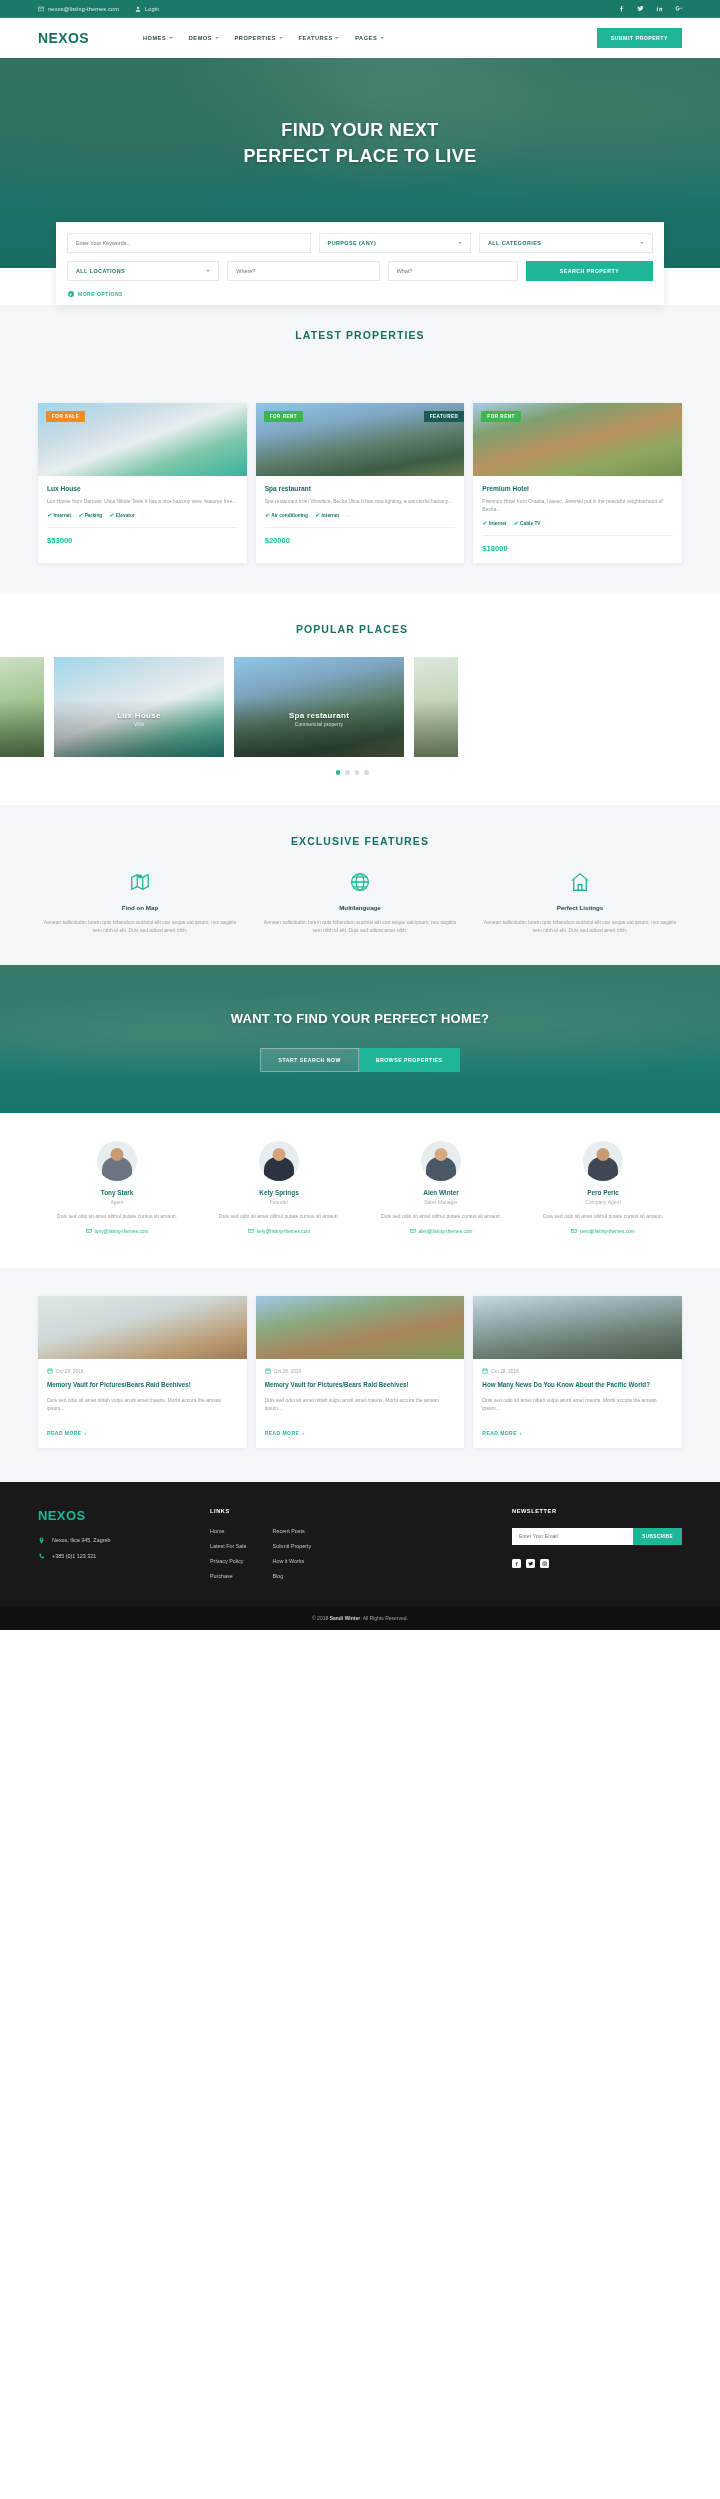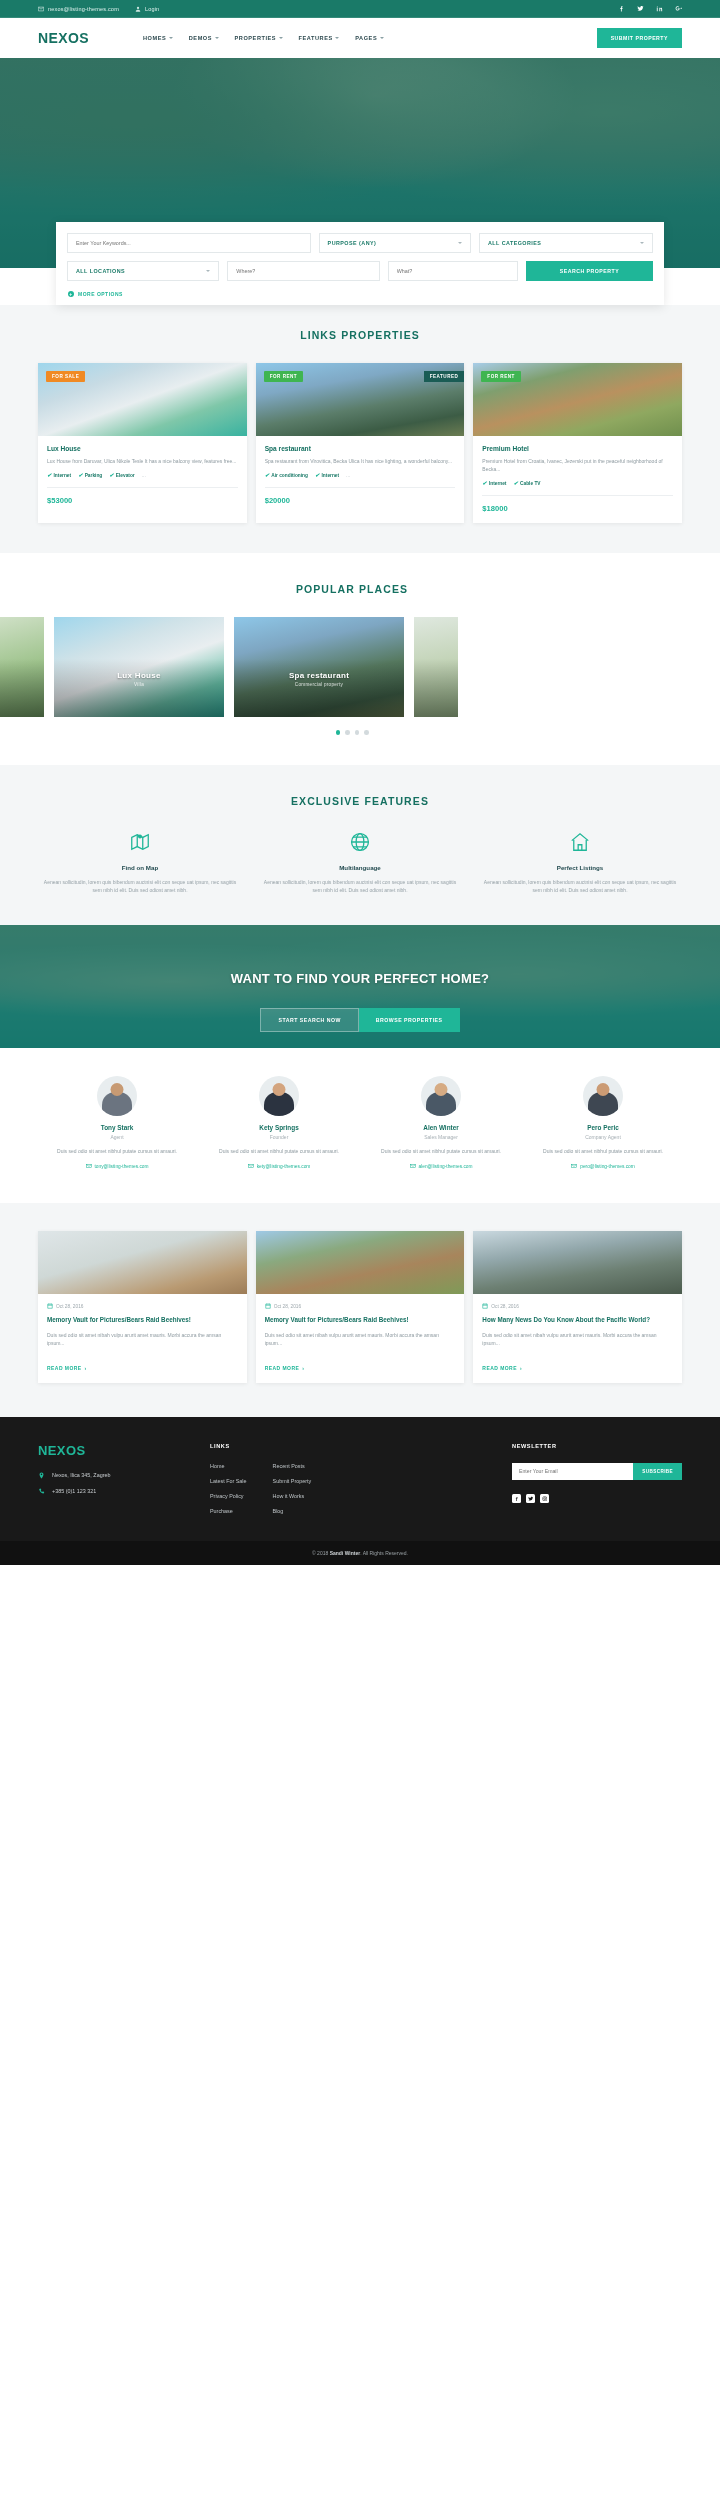--- a/index.html
+++ b/index.html
@@ -113,21 +113,21 @@
   
   .sec { padding: 30px 38px; }
   .sec-grey { background: #f4f6f7; }
   .sec-title {
     text-align: center; color: #157061; font-size: 10.5px;
     font-weight: bold; letter-spacing: 1.1px; margin-bottom: 22px;
   }
 
   
   .prop-grid { display: flex; gap: 9px; }
-  .prop-card { flex: 1; background: #fff; box-shadow: 0 1px 4px rgba(0,0,0,.07); }
+  .prop-card { flex: 1; background: #fff; box-shadow: 0 1px 4px rgba(0,0,0,.07); margin-top: 40px; }
   .prop-img { position: relative; height: 73px; overflow: hidden; }
   .img-a { background: linear-gradient(160deg,#9fd6ec 0%,#c7dbe4 28%,#e8eef0 50%,#7fc7a9 72%,#38b2a0 100%); }
   .img-b { background: linear-gradient(170deg,#8ec7e8 0%,#7fa8c4 30%,#5b7d6a 58%,#3c5c45 80%,#6b7c52 100%); }
   .img-c { background: linear-gradient(165deg,#a8cde8 0%,#7f9f6f 26%,#b9915f 52%,#8fa860 74%,#6f8f4d 100%); }
   .badge {
     position: absolute; top: 8px; left: 8px;
     color: #fff; font-size: 4.6px; font-weight: bold; letter-spacing: .5px;
     padding: 3px 6px; border-radius: 1px;
   }
   .badge-sale { background: #f08a24; }
@@ -162,21 +162,21 @@
 
   
   .feat-grid { display: flex; gap: 16px; text-align: center; }
   .feat-col { flex: 1; }
   .feat-ico { height: 26px; display: flex; align-items: center; justify-content: center; margin-bottom: 9px; }
   .feat-ico svg { width: 22px; height: 22px; stroke: #1fb698; fill: none; stroke-width: 1.4; }
   .feat-h { color: #234b50; font-size: 6.2px; font-weight: bold; margin-bottom: 7px; }
   .feat-p { color: #97a2a8; font-size: 5px; line-height: 1.75; padding: 0 4px; }
 
   
-  .cta { position: relative; height: 123px; overflow: hidden; }
+  .cta { position: relative; height: 148px; overflow: hidden; }
   .cta-photo {
     position: absolute; inset: 0;
     background:
       radial-gradient(ellipse at 24% 46%, #b8b096 0%, rgba(184,176,150,0) 40%),
       radial-gradient(ellipse at 72% 40%, #a9a88e 0%, rgba(169,168,142,0) 42%),
       linear-gradient(180deg, #8a8f74 0%, #6f8c7e 40%, #2f8d88 66%, #1a7d79 100%);
   }
   .cta-tint { position: absolute; inset: 0; background: rgba(22,116,104,.72); }
   .cta-in { position: relative; z-index: 3; text-align: center; padding-top: 46px; }
   .cta-title { color: #fff; font-size: 13px; font-weight: bold; letter-spacing: .3px; text-shadow: 0 1px 3px rgba(0,0,0,.25); }
@@ -306,20 +306,26 @@
         <span>PAGES</span>
         <i class="caret"></i>
       </a>
   </div>
   <button class="submit-btn">SUBMIT PROPERTY</button>
 </div>
 
 <div class="hero">
   <div class="hero-photo"></div>
   <div class="hero-tint"></div>
+  <div class="hero-inner">
+    <div class="hero-title">
+      <div>FIND YOUR NEXT</div>
+      <div>PERFECT PLACE TO LIVE</div>
+    </div>
+  </div>
 </div>
 
 <div class="searchwrap" style="margin-top:-46px;">
   <div class="searchbox">
     <div class="srow">
       <input class="fld f-kw" placeholder="Enter Your Keywords..." style="">
       <div class="fld sel f-purpose">
         <span>PURPOSE (ANY)</span>
         <i class="dcaret"></i>
       </div>
@@ -338,21 +344,21 @@
       <button class="search-btn">SEARCH PROPERTY</button>
     </div>
     <a class="more-opt">
       <span class="plus">+</span>
       <span>MORE OPTIONS</span>
     </a>
   </div>
 </div>
 
 <div class="sec sec-grey" style="padding-top:24px;">
-  <div class="sec-title">LINKS PROPERTIES</div>
+  <div class="sec-title">LATEST PROPERTIES</div>
   <div class="prop-grid">
 
     <div class="prop-card">
       <div class="prop-img img-a">
         <span class="badge badge-sale">FOR SALE</span>
       </div>
       <div class="prop-body">
         <div class="prop-name">Lux House</div>
         <div class="prop-desc">Lux House from Daruvar, Ulica Nikole Tesle It has a nice balcony view, features free...</div>
         <div class="feat-row">

